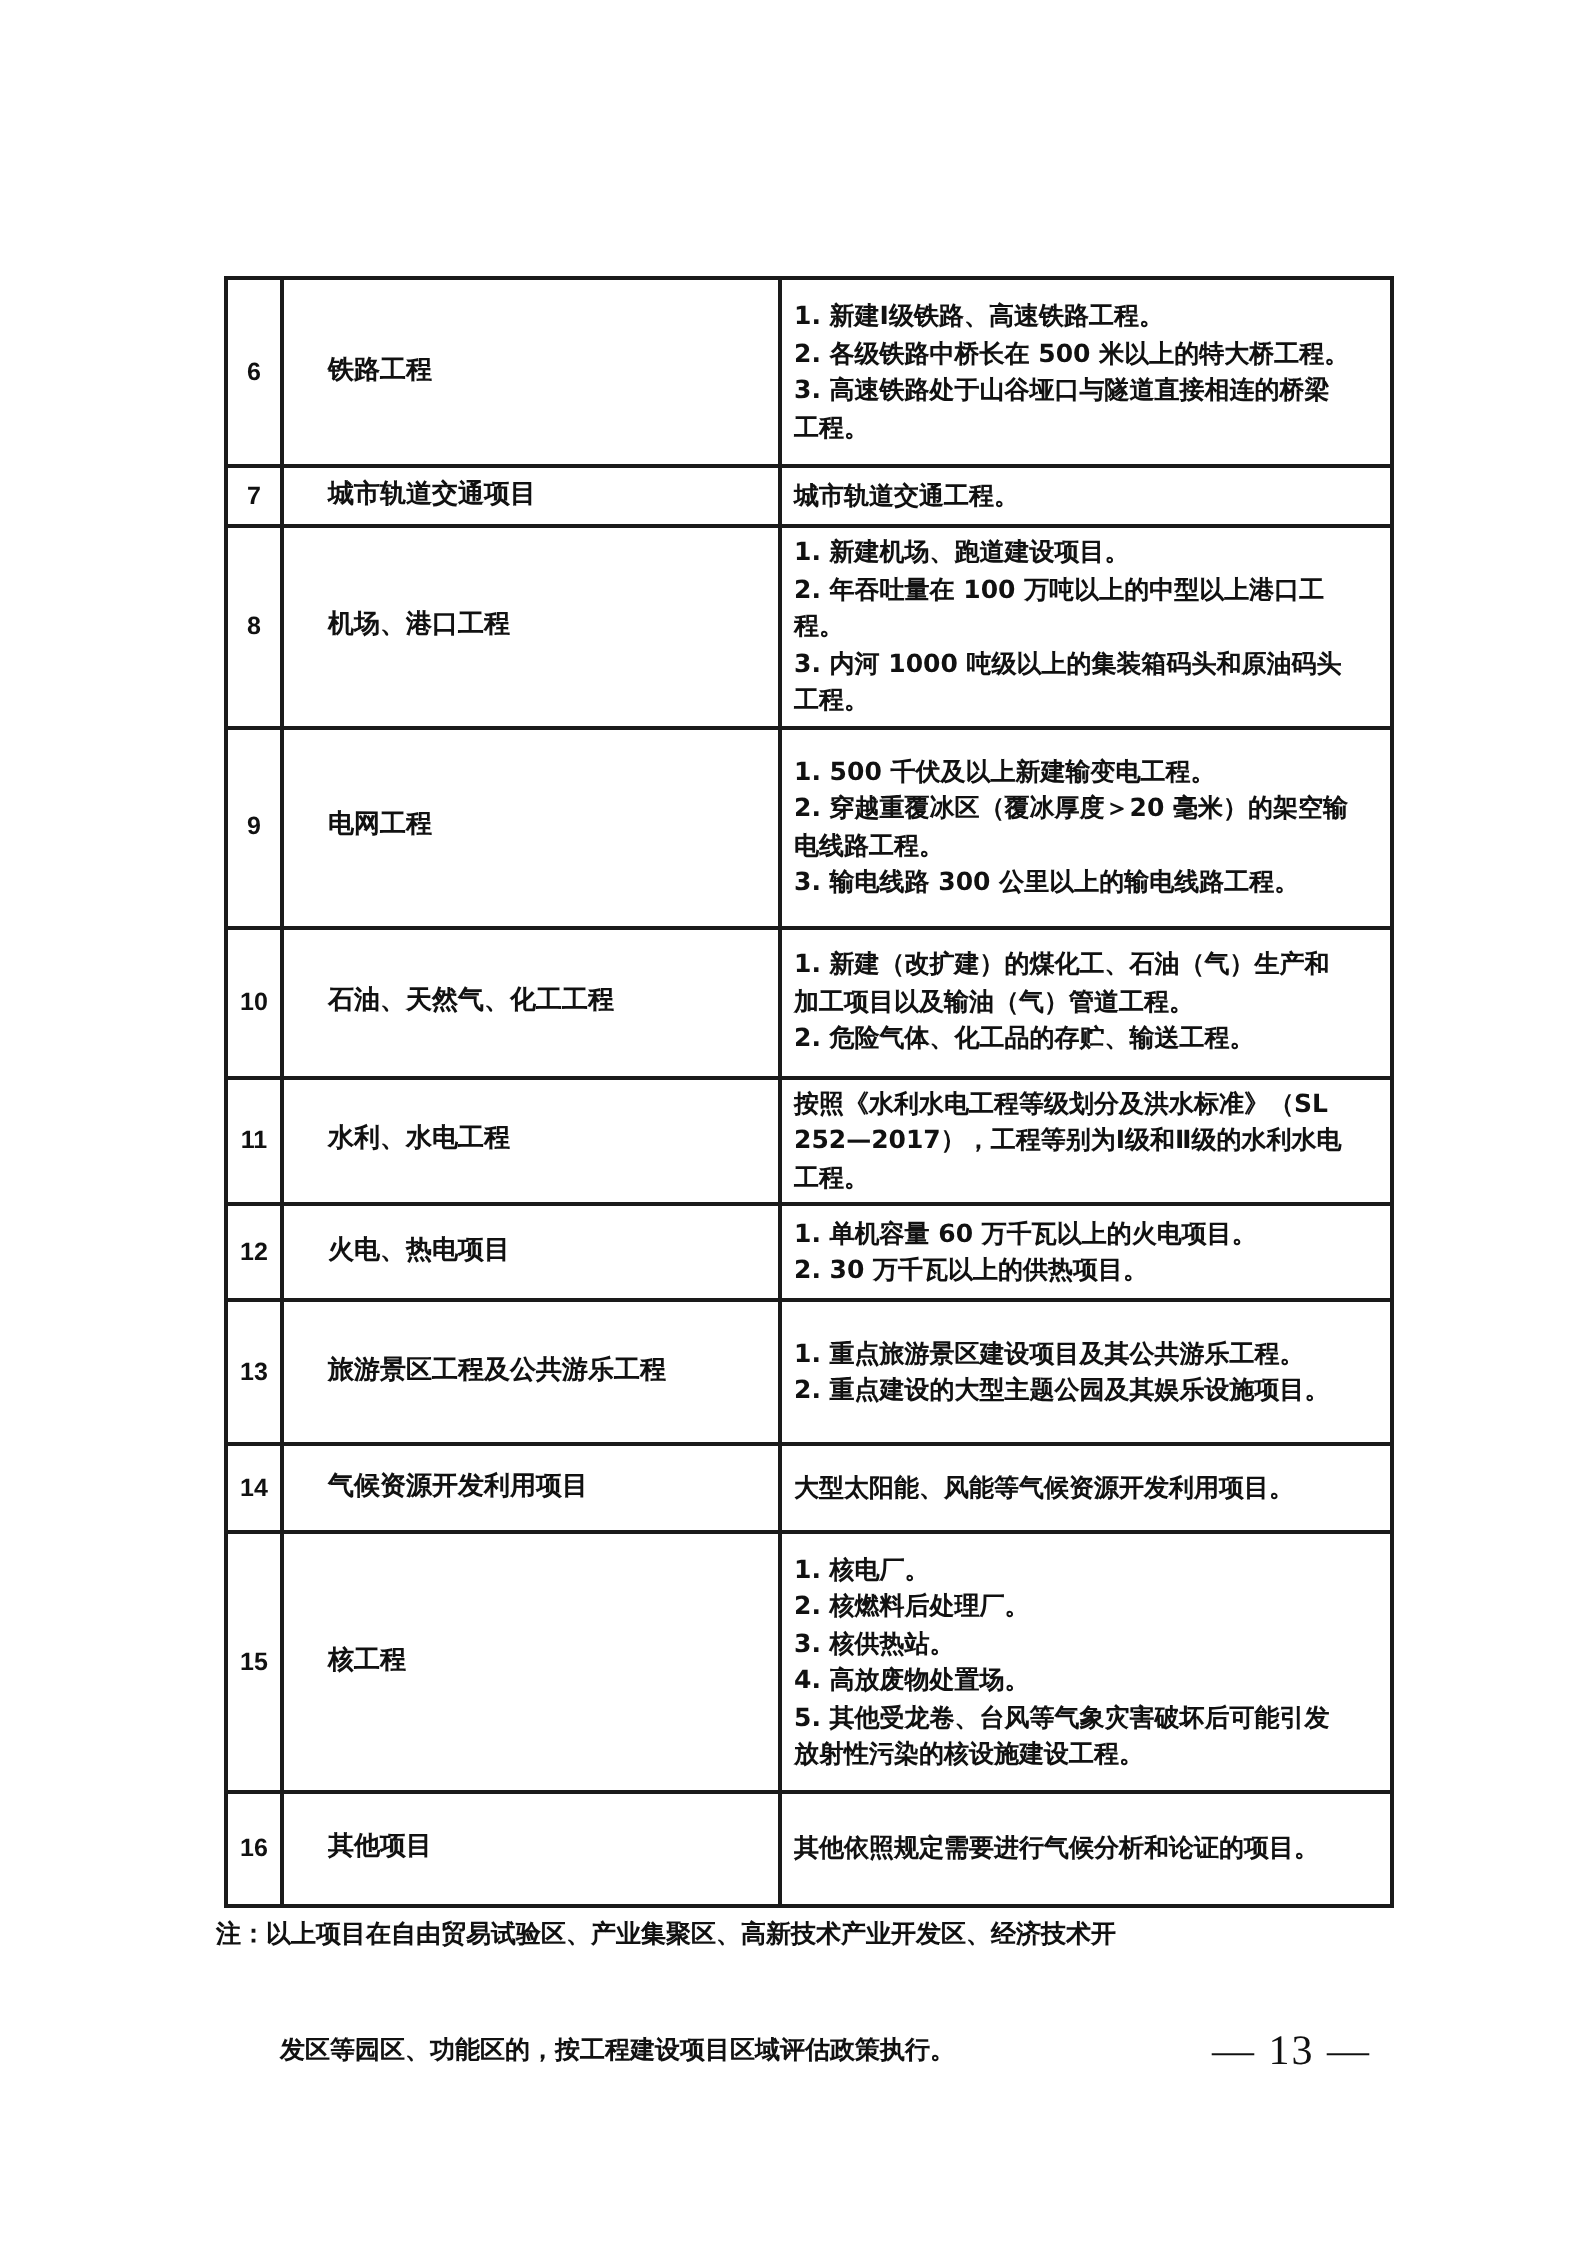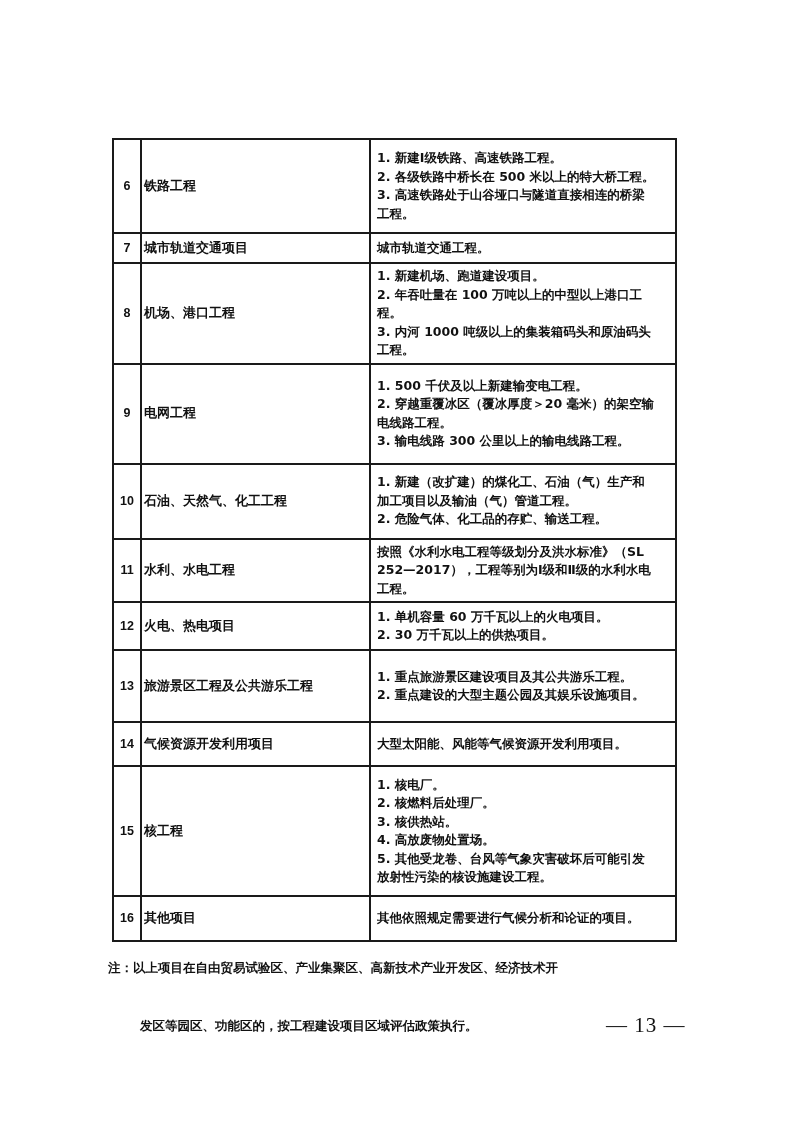--- a/index.html
+++ b/index.html
@@ -14,27 +14,27 @@
     }
     .tbl td {
       border: 2px solid #1a1a1a;
       vertical-align: middle;
       font-size: 12.5px;
       font-weight: bold;
       line-height: 18.5px;
       padding: 2px 6px;
     }
     .tbl td.num { text-align: center; width: 26px; padding: 0; font-family: "Liberation Sans", sans-serif; font-size: 12.5px; }
-    .tbl td.name { width: 219px; padding-left: 2px; font-size: 13px; }
+    .tbl td.name { width: 219px; padding-left: 22px; font-size: 13px; }
     .tbl td.desc { width: 278px; padding: 3px 20px 3px 6px; }
     .tbl td.desc div { white-space: normal; }
     .note {
       position: absolute; left: 108px; top: 957px; width: 580px;
       font-size: 12.5px; font-weight: bold; line-height: 22px;
-      font-family: Liberation Sans, sans-serif;
+      font-family: Liberation Mono, monospace;
     }
     .note .l2 { padding-left: 32px; margin-top: 36px; }
     .pagenum {
       position: absolute; left: 606px; top: 1013px;
       font-family: "Liberation Serif", "DejaVu Serif", serif;
       font-size: 21px; letter-spacing: 1px;
     }
   </style>
 </head>
 <body>
@@ -117,21 +117,21 @@
         <td class="num">15</td>
         <td class="name">核工程</td>
         <td class="desc">
           <div>1. 核电厂。</div>
           <div>2. 核燃料后处理厂。</div>
           <div>3. 核供热站。</div>
           <div>4. 高放废物处置场。</div>
           <div>5. 其他受龙卷、台风等气象灾害破坏后可能引发放射性污染的核设施建设工程。</div>
         </td>
       </tr>
-      <tr style="height: 45px;">
+      <tr style="height: 57px;">
         <td class="num">16</td>
         <td class="name">其他项目</td>
         <td class="desc">
           <div>其他依照规定需要进行气候分析和论证的项目。</div>
         </td>
       </tr>
     </tbody>
 </table>
 
 <div class="note">

